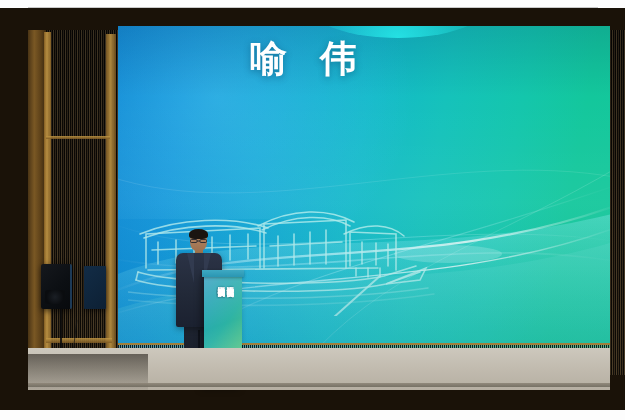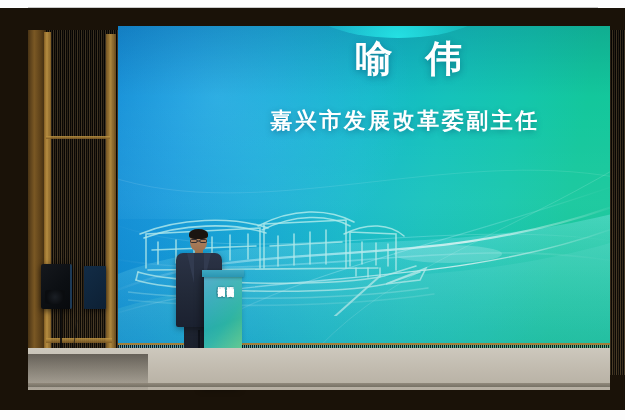--- a/index.html
+++ b/index.html
@@ -104,22 +104,21 @@
   }
 
   
   #ribbons{position:absolute;left:0;top:0;width:492px;height:322px;}
 
   
   #boat{position:absolute;left:10px;top:162px;width:310px;height:128px;opacity:.92;}
 
   
   #screen-title{
-    position:absolute;left:234px;top:32px;width:360px;
-    text-align:center;
+    position:absolute;left:250px;top:32px;width:360px;
     font-family:"DejaVu Sans","Liberation Sans",sans-serif;
     font-size:37px;font-weight:700;letter-spacing:10px;color:#ffffff;
     text-shadow:0 2px 7px rgba(0,60,95,.45);
     line-height:1.05;
   }
   #screen-sub{
     position:absolute;left:200px;top:98px;width:410px;
     text-align:center;
     font-family:"DejaVu Serif","Liberation Serif",serif;
     font-size:22px;font-weight:700;letter-spacing:2.5px;color:#ffffff;
@@ -335,21 +334,20 @@
           <path d="M 0,104 C 70,112 200,114 300,100" stroke-opacity=".35"></path>
           <path d="M 0,112 C 80,120 210,120 306,106" stroke-opacity=".22"></path>
         </g>
       </svg>
 
       <div id="led-shade"></div>
       <div id="top-arc"></div>
     </div>
 
     <div id="screen-title">喻 伟</div>
-    <div id="screen-sub">嘉兴市发展改革委副主任</div>
 
     <div id="lower-slats"></div>
 
     <div id="person">
       <div id="p-legs"></div>
       <div id="p-leggap"></div>
       <div id="p-shoe"></div>
       <div id="p-neck"></div>
       <div id="p-shirt"></div>
       <div id="p-tie"></div>

